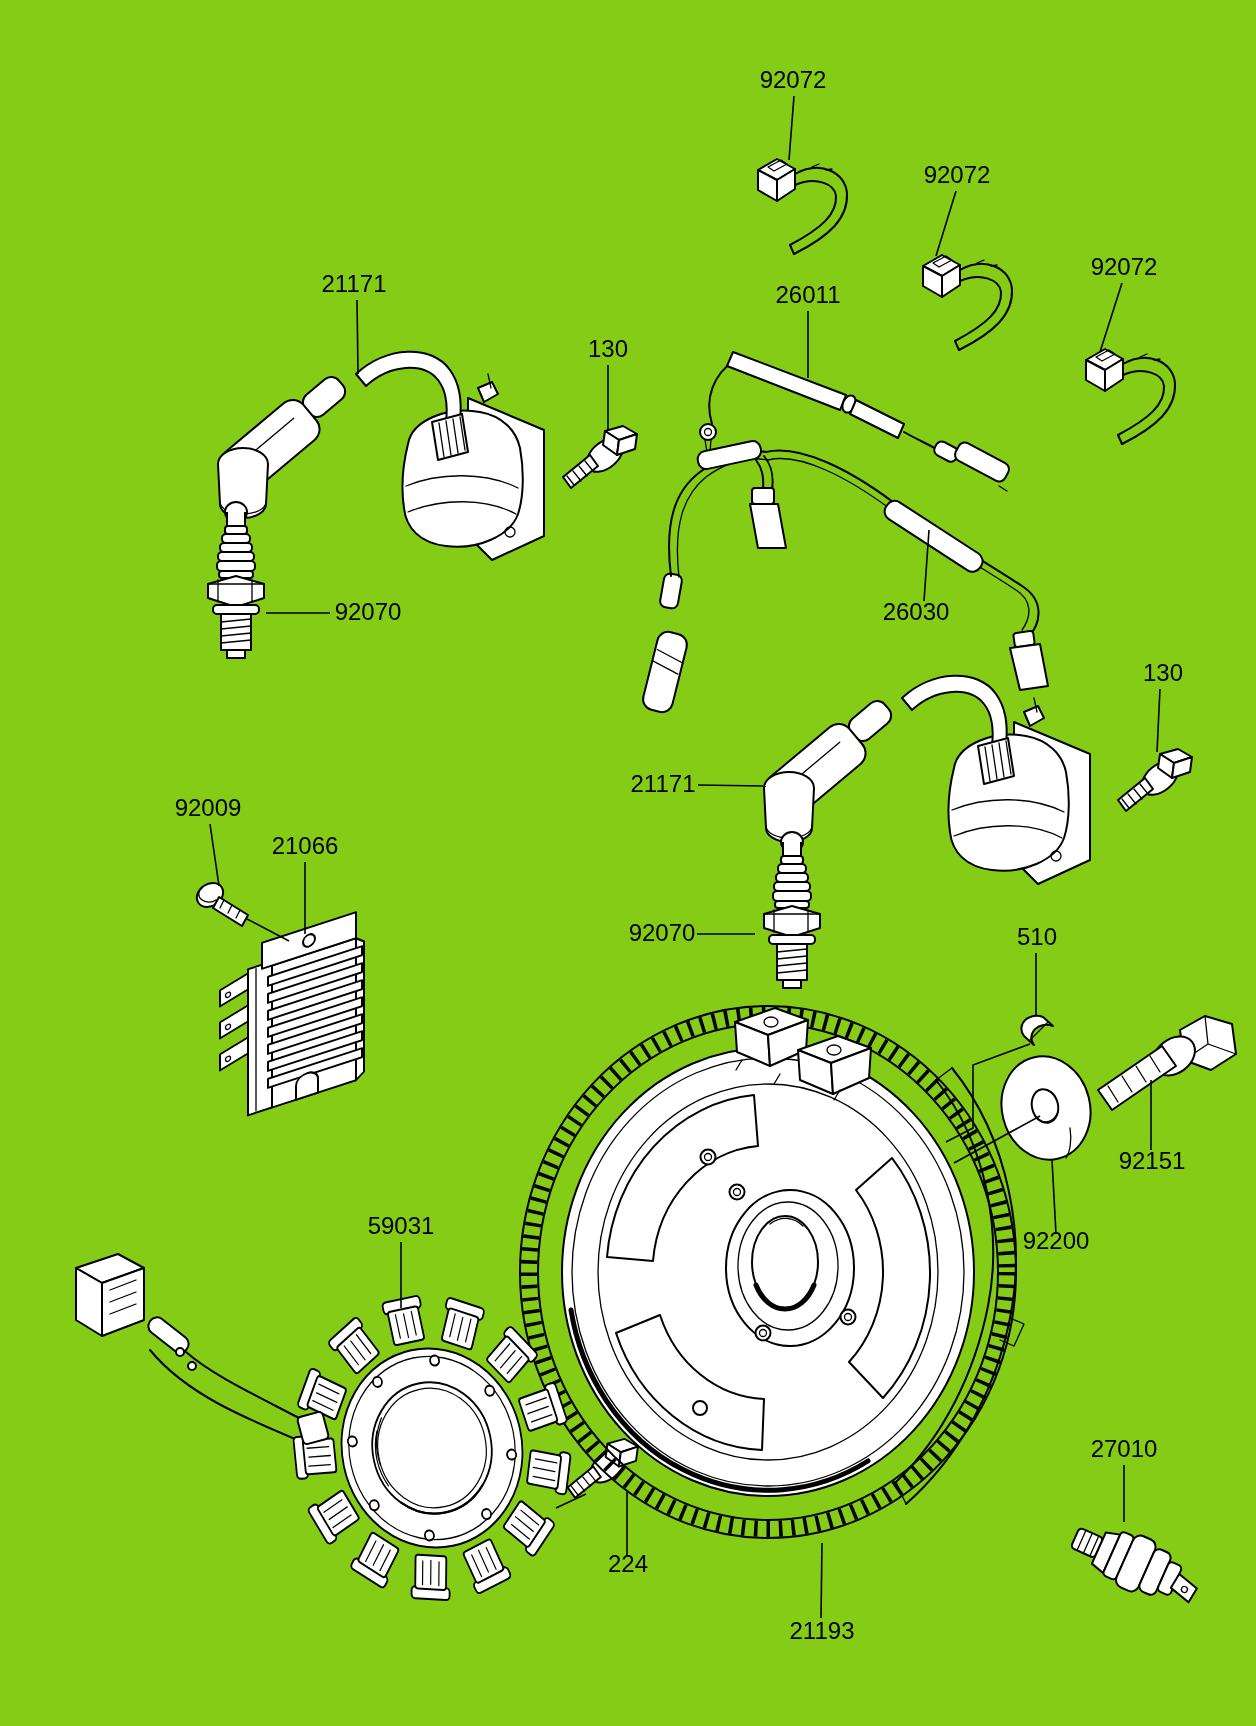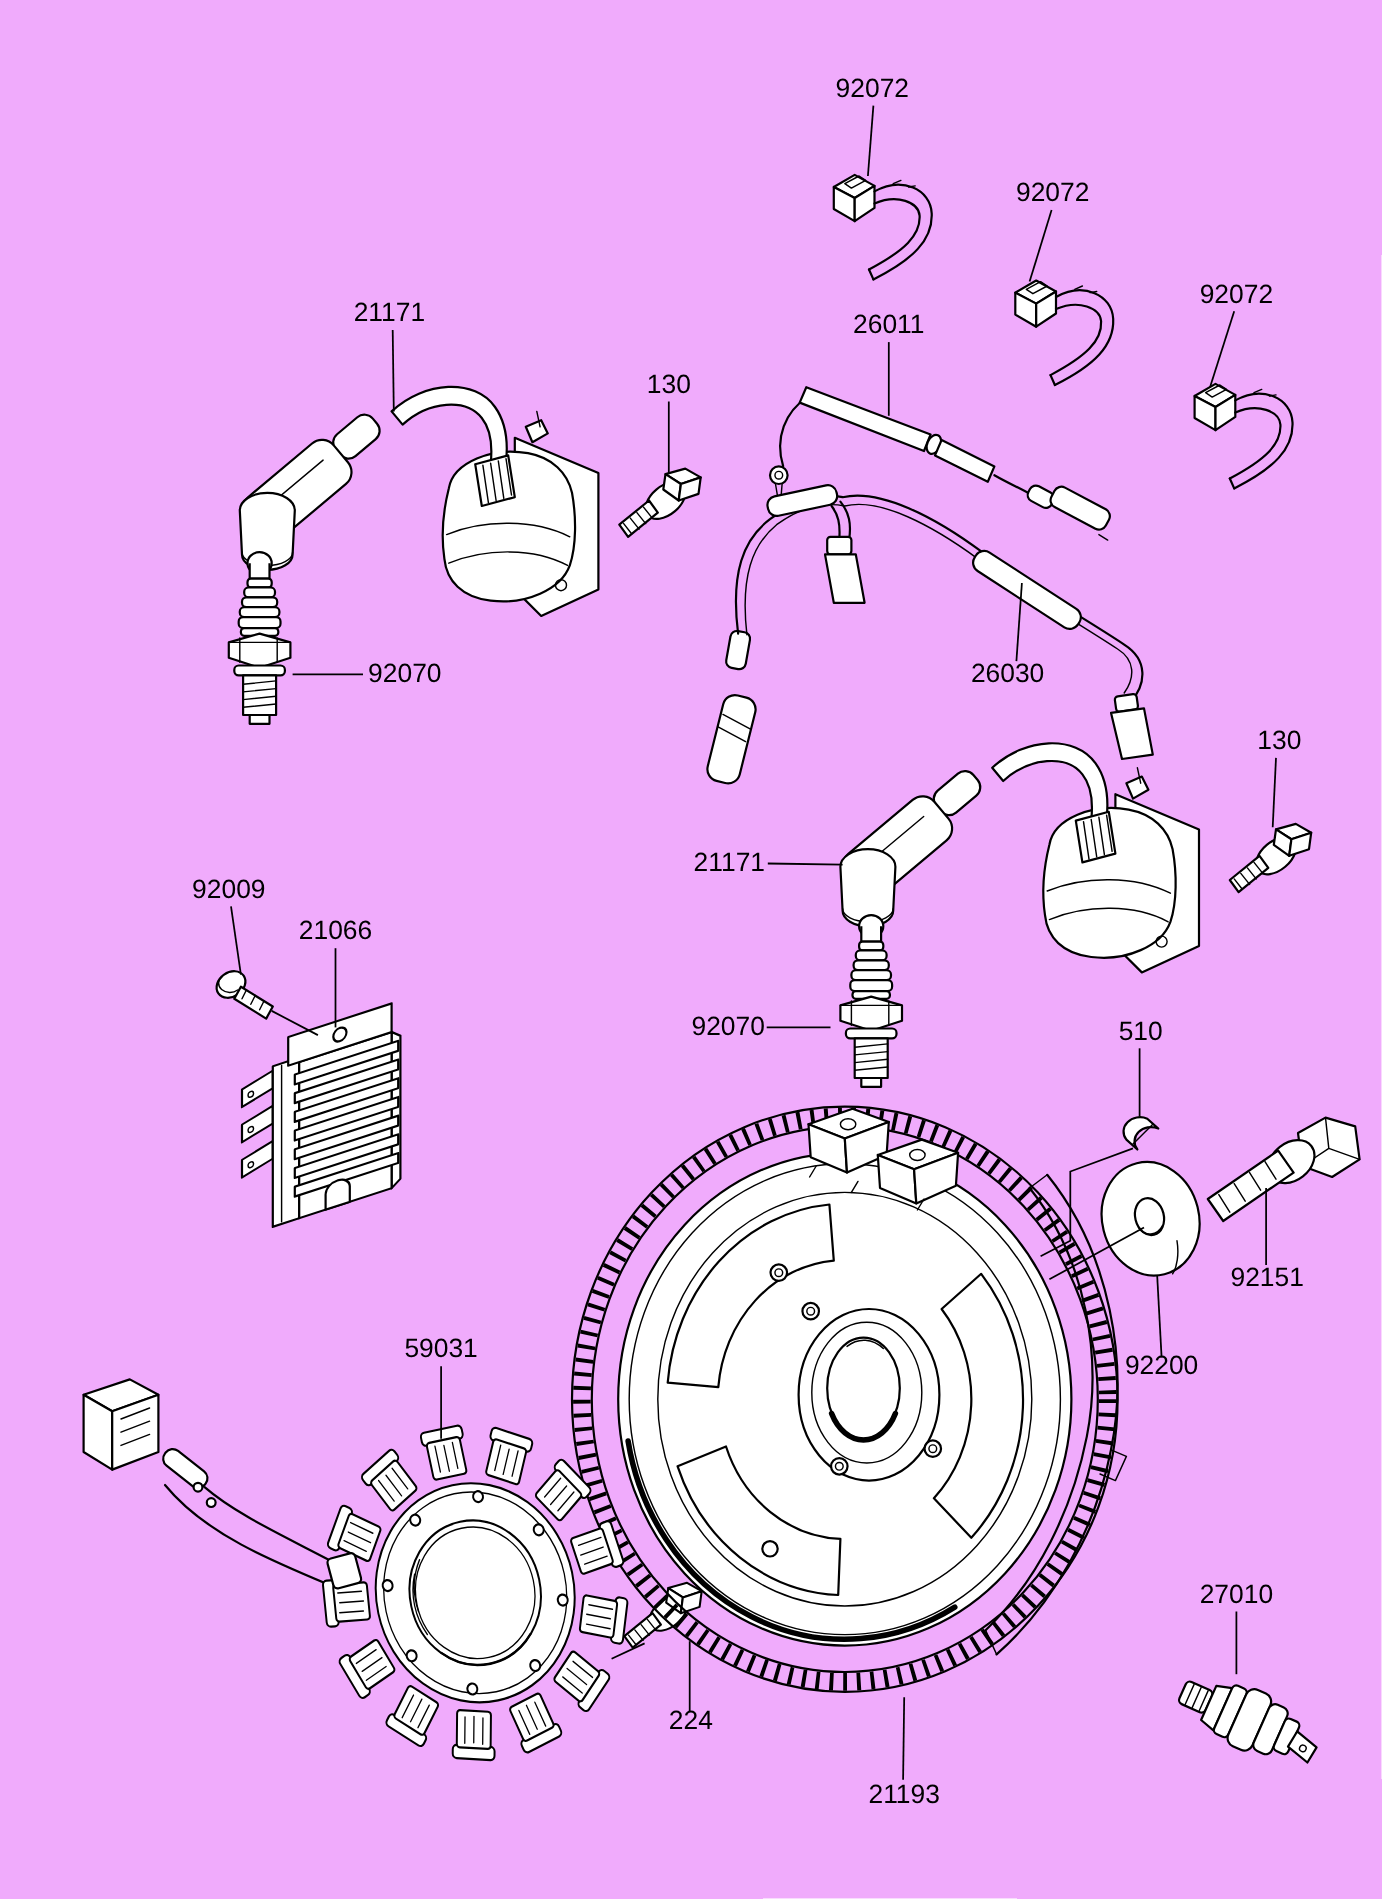--- a/index.html
+++ b/index.html
@@ -1,16 +1,16 @@
 <!DOCTYPE html>
 <html><head>
 <meta charset="utf-8">
 <style>
   html,body{margin:0;padding:0;background:#fff;}
-  .stage{position:relative;width:1256px;height:1726px;background:#f0abfc;overflow:hidden;}
+  .stage{position:relative;width:1256px;height:1726px;background:#84cc16;overflow:hidden;}
   svg{position:absolute;left:0;top:0;}
   .ln{fill:none;stroke:#000;stroke-width:2;stroke-linecap:round;stroke-linejoin:round;}
   .thin{stroke-width:1.3;}
   .bold{stroke-width:5;}
   .fw{fill:#ffffff;stroke:#000;stroke-width:2;stroke-linejoin:round;}
   .leader{fill:none;stroke:#000;stroke-width:1.6;}
   .callout{font-family:"Liberation Sans",sans-serif;font-size:24px;fill:#000;}
 </style>
 </head>
 <body>

